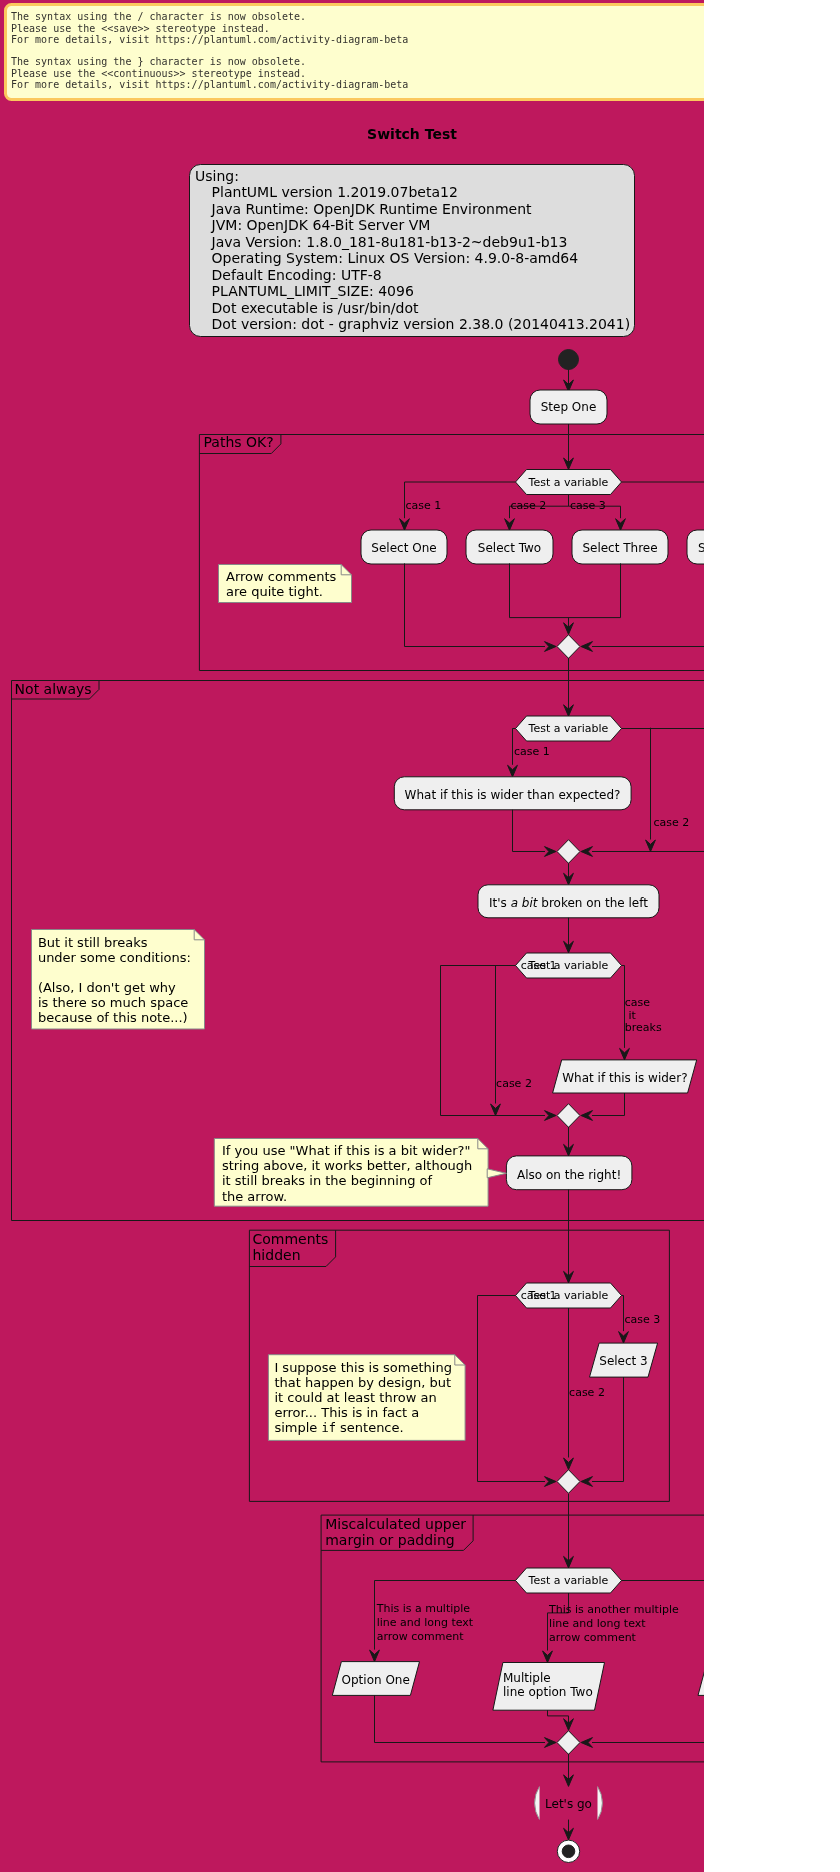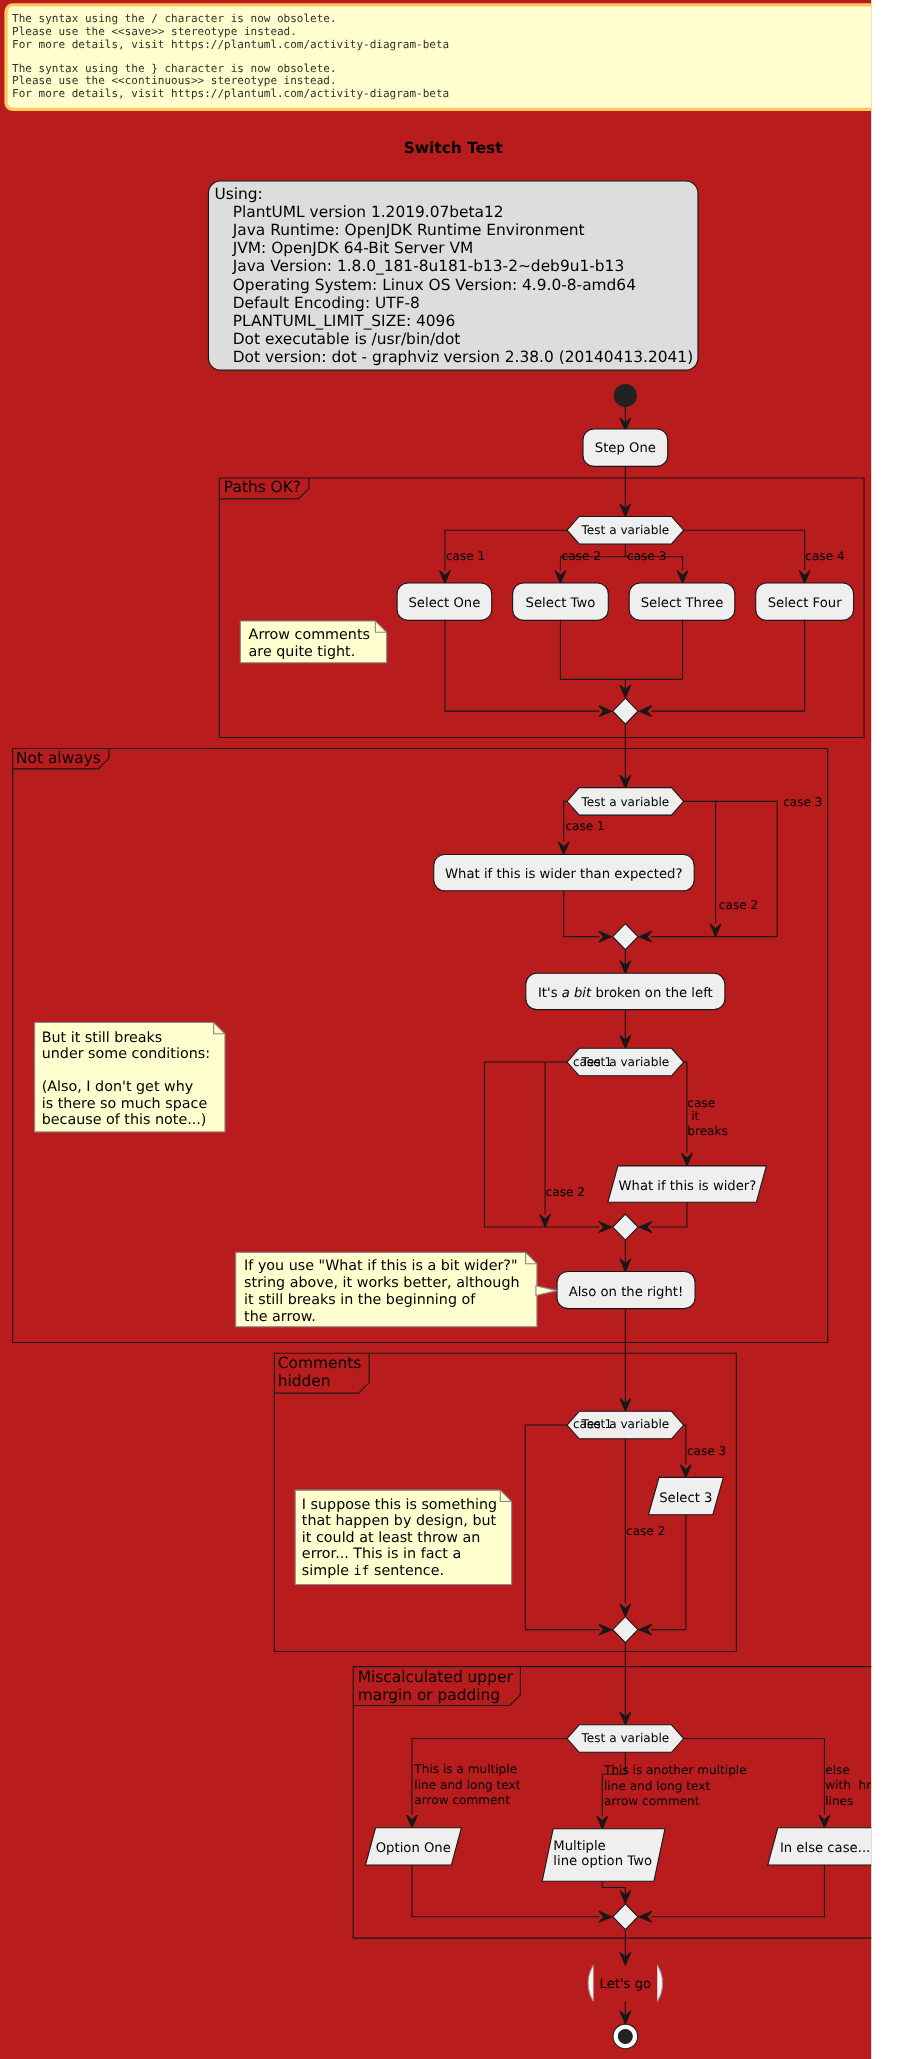--- a/index.html
+++ b/index.html
@@ -1,17 +1,17 @@
 <!DOCTYPE html>
 <html><head>
 <meta charset="utf-8">
 <title>Switch Test</title>
 <style>
   html,body{margin:0;padding:0;background:#ffffff;}
-  #page{position:relative;width:792px;height:1872px;overflow:hidden;background:#b91c1c;}
+  #page{position:relative;width:704px;height:1872px;overflow:hidden;background:#be185d;}
   svg{display:block;position:absolute;top:0;left:0;}
   text{white-space:pre;-webkit-font-smoothing:antialiased;}
   body{-webkit-font-smoothing:antialiased;}
   .mono{font-family:"DejaVu Sans Mono",monospace;font-size:10px;fill:#33322E;}
   .f14{font-family:"DejaVu Sans","Liberation Sans",sans-serif;font-size:14px;fill:#000000;}
   .f13{font-family:"DejaVu Sans","Liberation Sans",sans-serif;font-size:13px;fill:#000000;}
   .f12{font-family:"DejaVu Sans","Liberation Sans",sans-serif;font-size:12px;fill:#000000;}
   .mono13{font-family:"DejaVu Sans Mono",monospace;font-size:12px;}
   .f11{font-family:"DejaVu Sans","Liberation Sans",sans-serif;font-size:11px;fill:#000000;}
   .title{font-family:"DejaVu Sans","Liberation Sans",sans-serif;font-size:14px;font-weight:bold;fill:#000000;}

